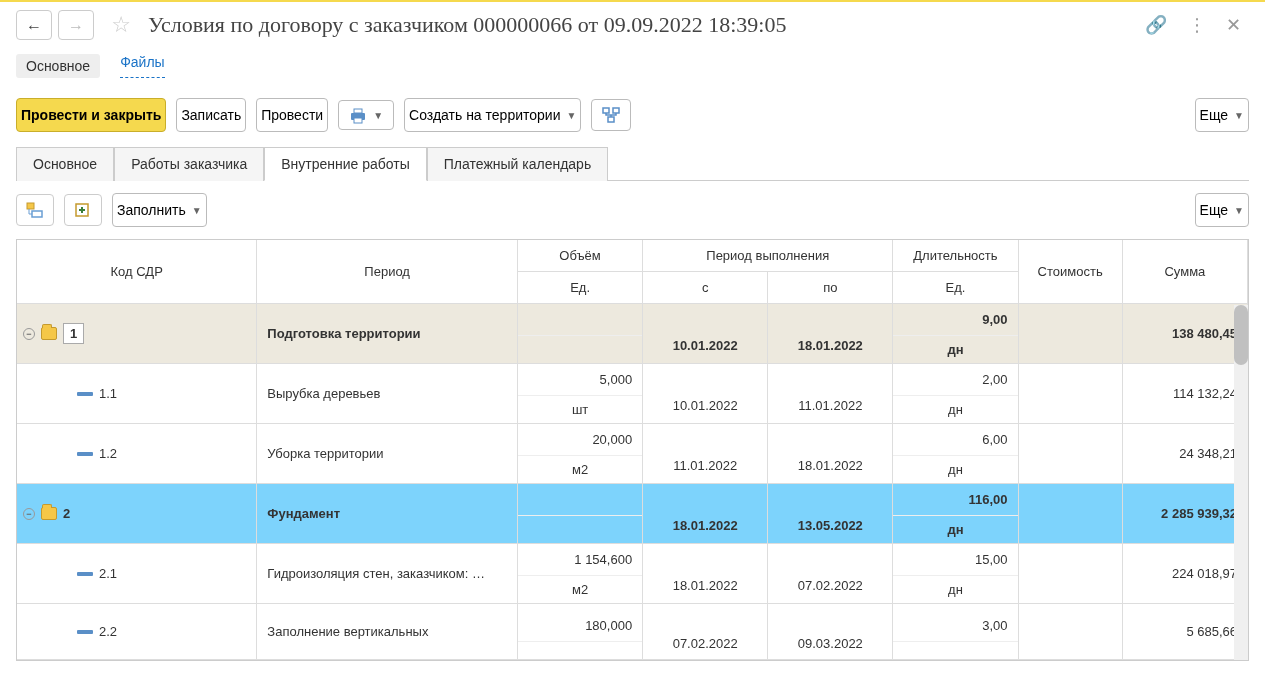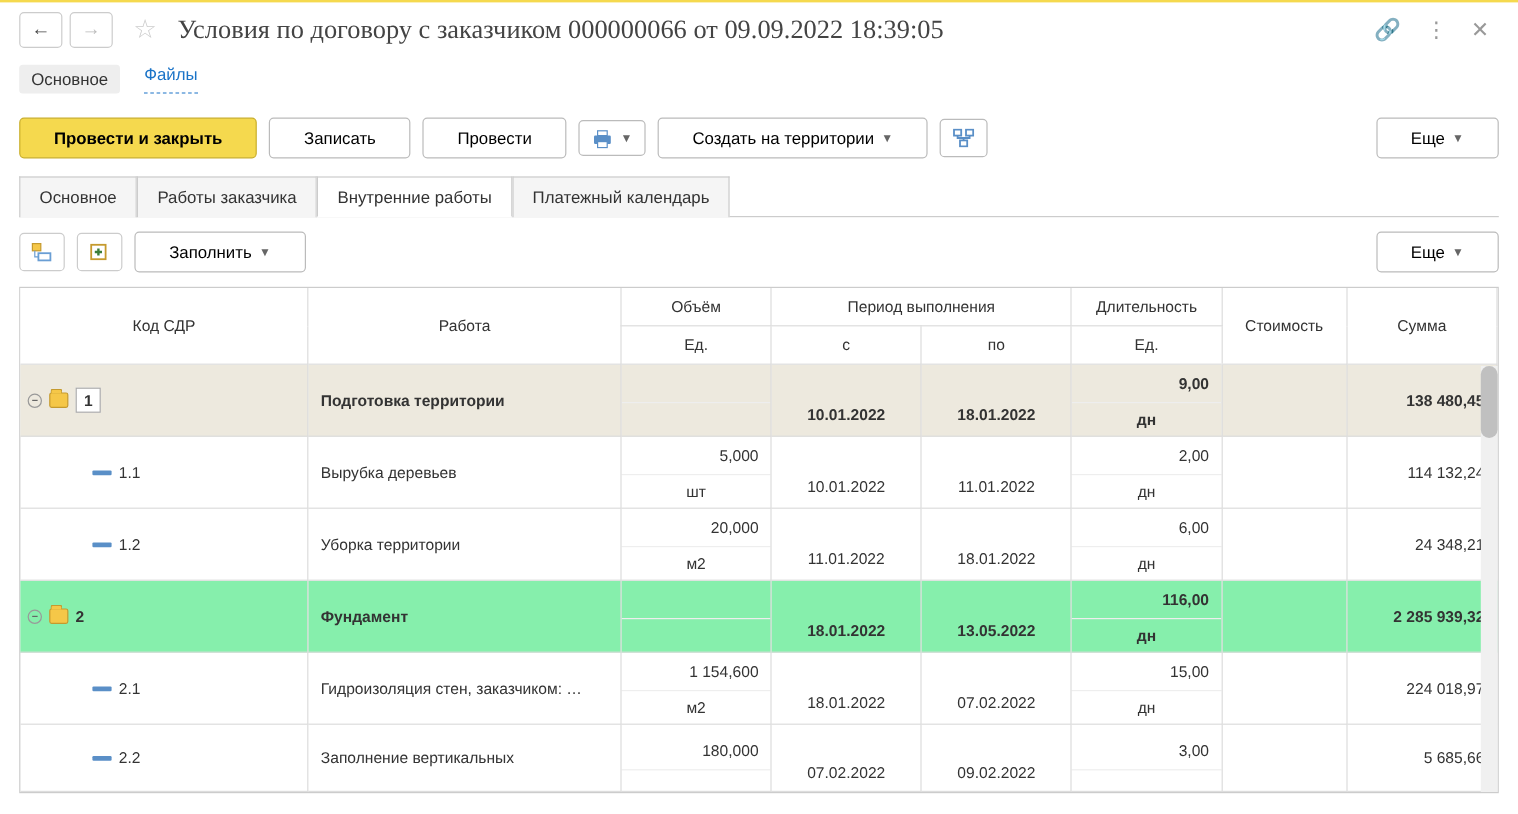--- a/index.html
+++ b/index.html
@@ -83,21 +83,21 @@
 .toolbar {
   display: flex;
   gap: 10px;
   padding: 6px 16px 14px;
   align-items: center;
 }
 .btn {
   border: 1px solid #bbb;
   border-radius: 4px;
   background: #fff;
-  padding: 8px 28px;
+  padding: 8px 4px;
   font-size: 14px;
   cursor: pointer;
   display: flex;
   align-items: center;
   gap: 6px;
 }
 .btn.primary {
   background: #f5d94e;
   border-color: #c9ae2a;
   font-weight: bold;
@@ -181,21 +181,21 @@
   padding: 8px 10px;
 }
 .cell.right { text-align: right; }
 .cell.center { text-align: center; margin-top: 24px; }
 .sub-cell {
   padding: 6px 10px;
   border-top: 1px solid #eee;
   text-align: center;
 }
 .group-row td {
-  background: #86efac;
+  background: #7dd3fc;
   font-weight: bold;
 }
 .group-row.sel td {
   background: #ede9de;
 }
 .tree-cell {
   display: flex;
   align-items: center;
   gap: 6px;
   padding: 8px 6px;
@@ -352,21 +352,21 @@
       <span>Еще</span>
       <span class="caret">▼</span>
     </button>
   </div>
 
   <div class="table-wrap">
     <table class="table">
       <thead>
         <tr>
           <th rowspan="2" class="col-tree">Код СДР</th>
-          <th rowspan="2" class="col-work">Работа</th>
+          <th rowspan="2" class="col-work">Период</th>
           <th class="col-vol">Объём</th>
           <th colspan="2">Период выполнения</th>
           <th class="col-dur">Длительность</th>
           <th rowspan="2" class="col-cost">Стоимость</th>
           <th rowspan="2" class="col-sum">Сумма</th>
         </tr>
         <tr>
           <th>Ед.</th>
           <th class="col-from">с</th>
           <th class="col-to">по</th>
@@ -542,21 +542,21 @@
               <div class="cell">Заполнение вертикальных</div>
             </td>
             <td>
               <div class="cell right">180,000</div>
               <div class="sub-cell"></div>
             </td>
             <td>
               <div class="cell center">07.02.2022</div>
             </td>
             <td>
-              <div class="cell center">09.02.2022</div>
+              <div class="cell center">09.03.2022</div>
             </td>
             <td>
               <div class="cell right">3,00</div>
               <div class="sub-cell"></div>
             </td>
             <td>
               <div class="cell right"></div>
             </td>
             <td>
               <div class="cell right">5 685,66</div>

